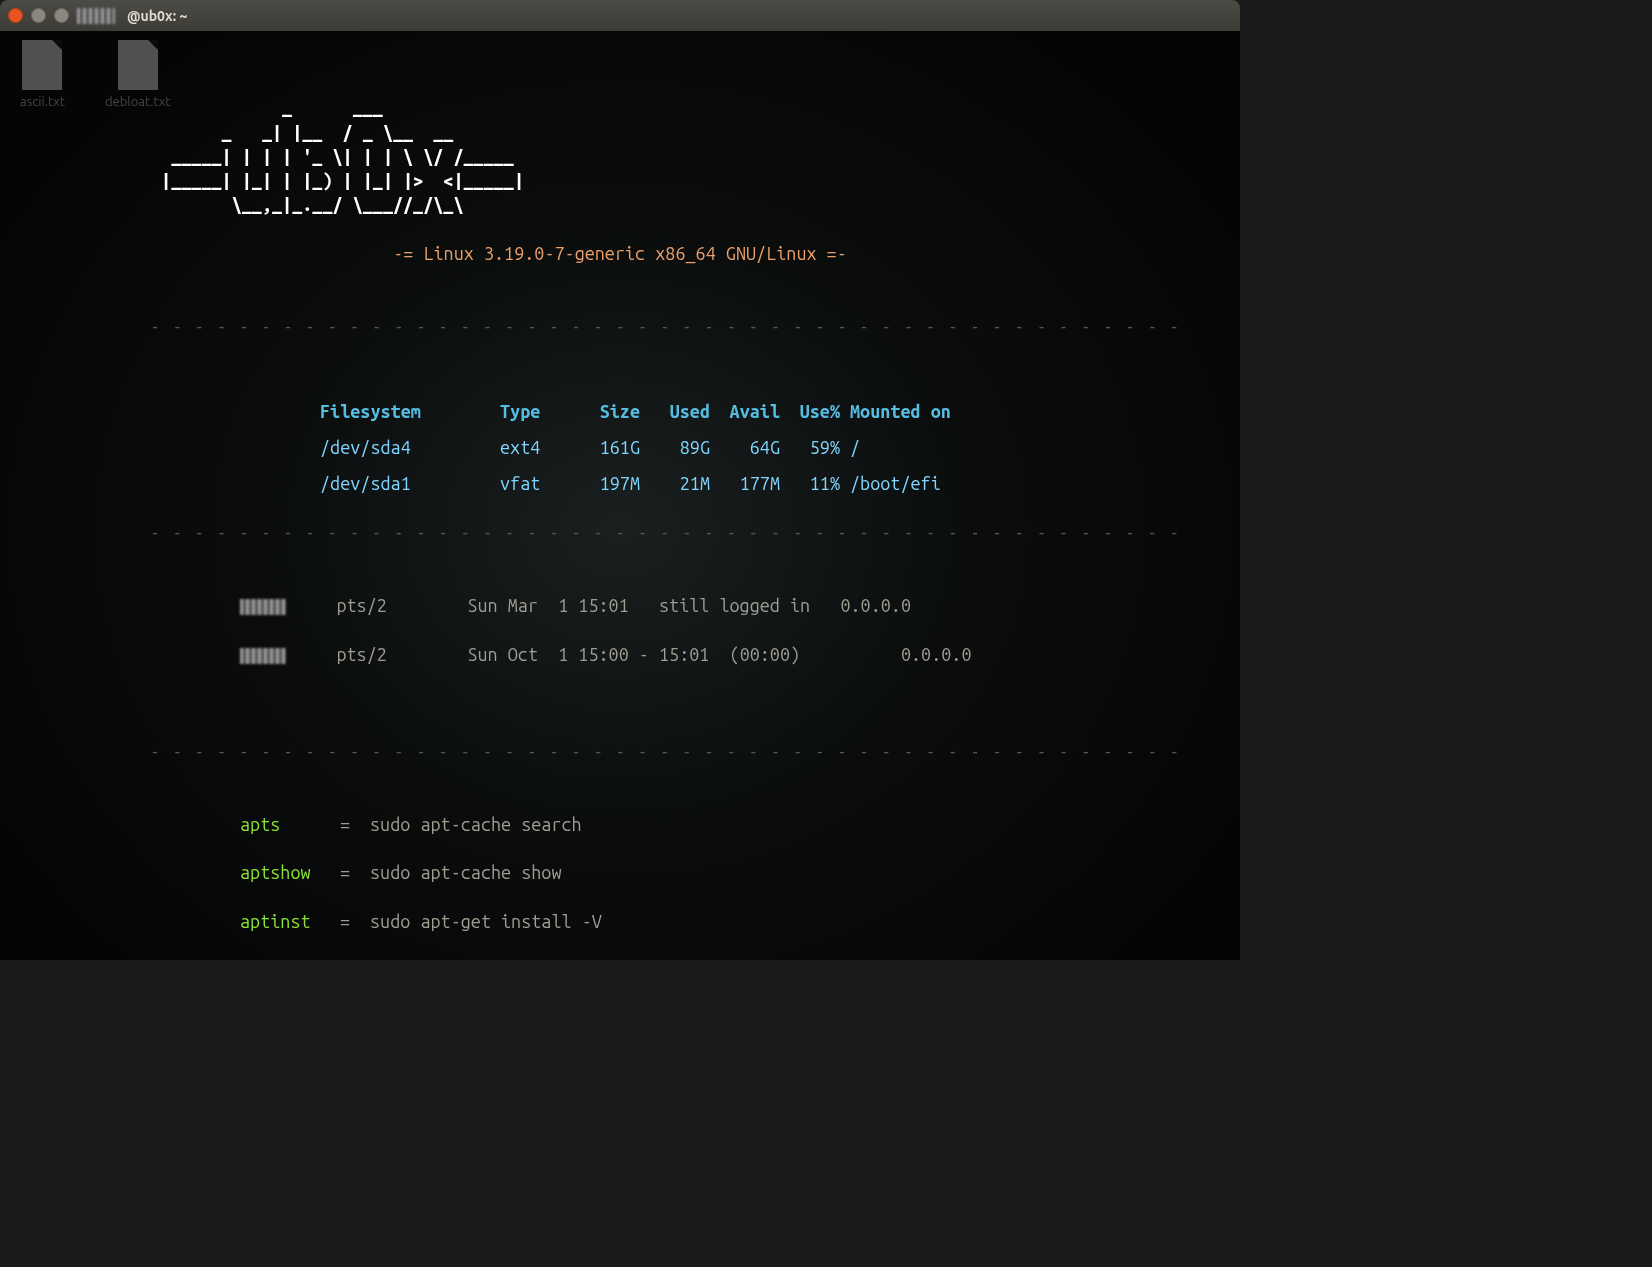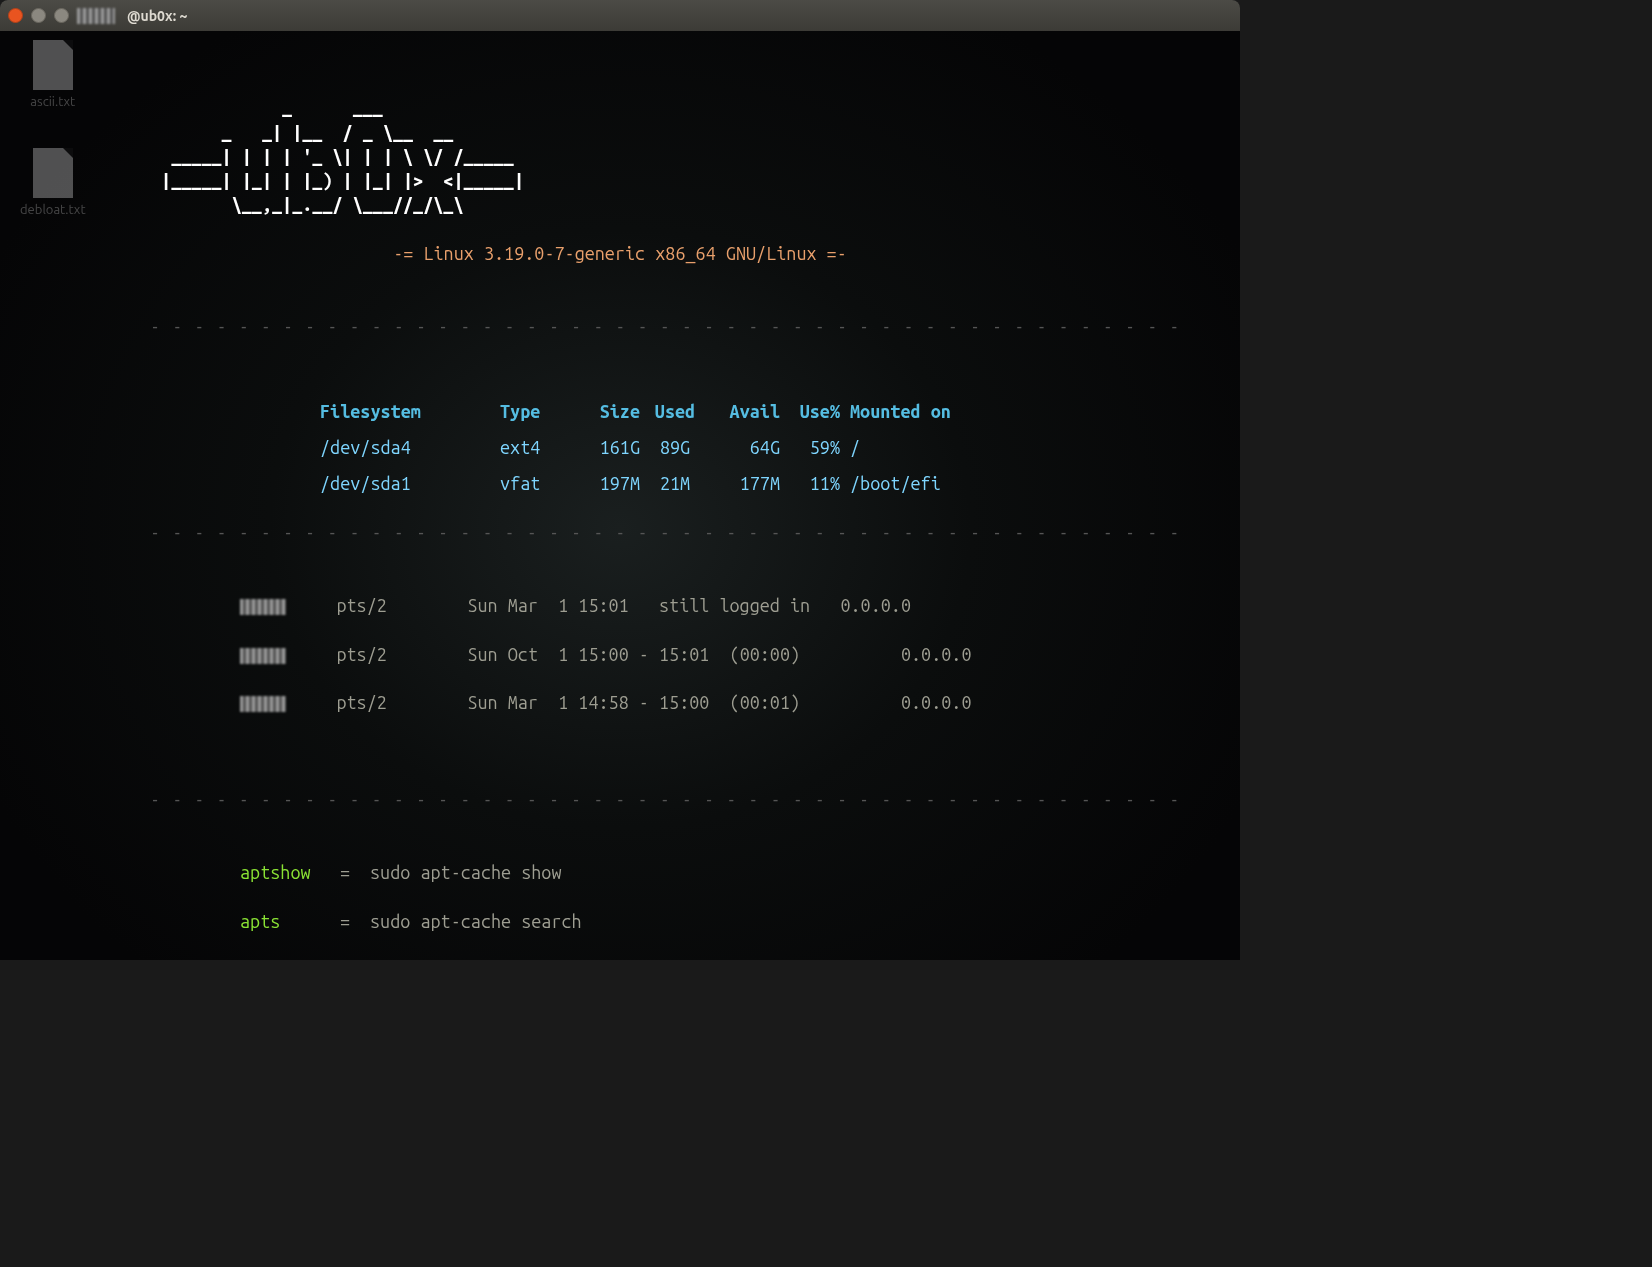--- a/index.html
+++ b/index.html
@@ -34,21 +34,21 @@
   }
   .win-btn { width: 15px; height: 15px; border-radius: 50%; display:inline-block; }
   .win-close { background: #e95420; border:1px solid #b34119;}
   .win-min { background: #8b8880; border:1px solid #6b6860;}
   .win-max { background: #8b8880; border:1px solid #6b6860;}
   .titlebar .title { margin-left: 4px; }
 
   .desktop-icons {
     position: absolute;
     top: 40px; left: 20px;
-    display: flex; flex-direction: column; gap: 40px;
+    display: flex; flex-direction: row; gap: 40px;
     z-index: 0;
     opacity: 0.35;
   }
   .file-ico { text-align:center; font-family: Ubuntu, sans-serif; font-size:13px; color:#bbb;}
   .file-shape { width:40px; height:50px; background:#ddd; margin:0 auto 4px; position:relative;}
   .file-shape::after{content:"";position:absolute;top:0;right:0;border-style:solid;border-width:0 10px 10px 0;border-color:transparent #1a1a1a transparent transparent;}
 
   .term {
     padding: 40px 20px 10px 20px;
     position: relative;
@@ -67,21 +67,21 @@
   .divider { color:#555; letter-spacing:1px;}
   .censor { display:inline-block; width:46px; height:16px; vertical-align:middle; filter:blur(1px);
     background: repeating-linear-gradient(90deg,#999 0 3px,#555 3px 6px);}
   .censor-sm { width:38px; }
   .time { color:#777; }
 
   .row { display:block; }
   .col-fs { display:inline-block; width:180px;}
   .col-ty { display:inline-block; width:70px;margin-top:12px;}
   .col-sz { display:inline-block; width:70px; text-align:right;}
-  .col-us { display:inline-block; width:70px; text-align:center;}
+  .col-us { display:inline-block; width:70px; text-align:right;}
   .col-av { display:inline-block; width:70px; text-align:right;margin-top:12px;}
   .col-pc { display:inline-block; width:60px; text-align:right;}
   .col-mt { display:inline-block; padding-left:10px;}
 
   .cen { text-align:center; display:block;}
   .indent { padding-left:170px; display:block;}
   .indent2 { padding-left:300px; display:block;}
   .al-name { display:inline-block; width:100px;}
   .al-eq { display:inline-block; width:30px;}
 </style>
@@ -116,27 +116,26 @@
                      \__,_|_.__/ \___//_/\_\</span></span>
 <span class="cen orange">-= Linux 3.19.0-7-generic x86_64 GNU/Linux =-</span>
 
 <span class="divider indent" style="padding-left:130px">- - - - - - - - - - - - - - - - - - - - - - - - - - - - - - - - - - - - - - - - - - - - - - -</span>
 
 <span class="indent2"><span class="row cyan-head"><span class="col-fs">Filesystem</span><span class="col-ty">Type</span><span class="col-sz">Size</span><span class="col-us">Used</span><span class="col-av">Avail</span><span class="col-pc">Use%</span><span class="col-mt">Mounted on</span></span><span class="row cyan"><span class="col-fs">/dev/sda4</span><span class="col-ty">ext4</span><span class="col-sz">161G</span><span class="col-us">89G</span><span class="col-av">64G</span><span class="col-pc">59%</span><span class="col-mt">/</span></span><span class="row cyan"><span class="col-fs">/dev/sda1</span><span class="col-ty">vfat</span><span class="col-sz">197M</span><span class="col-us">21M</span><span class="col-av">177M</span><span class="col-pc">11%</span><span class="col-mt">/boot/efi</span></span></span>
 <span class="divider indent" style="padding-left:130px">- - - - - - - - - - - - - - - - - - - - - - - - - - - - - - - - - - - - - - - - - - - - - - -</span>
 
 <span class="indent grey" style="padding-left:220px"><span class="censor"></span>     <span>pts/2</span>        <span>Sun Mar  1 15:01</span>   <span>still logged in</span>   <span>0.0.0.0</span></span>
 <span class="indent grey" style="padding-left:220px"><span class="censor"></span>     <span>pts/2</span>        <span>Sun Oct  1 15:00 - 15:01</span>  <span>(00:00)</span>          <span>0.0.0.0</span></span>
-<span class="indent grey" style="padding-left:220px"><span class="censor"></span>     <span>pts/2</span>        <span>Sun Mar  1 14:58 - 15:00</span>  <span>(00:01)</span>          <span>0.0.0.0</span></span>
 
 
 <span class="divider indent" style="padding-left:130px">- - - - - - - - - - - - - - - - - - - - - - - - - - - - - - - - - - - - - - - - - - - - - - -</span>
 
+<span class="indent" style="padding-left:220px"><span class="green al-name">apts</span><span class="grey al-eq">=</span><span class="grey">sudo apt-cache search</span></span>
 <span class="indent" style="padding-left:220px"><span class="green al-name">aptshow</span><span class="grey al-eq">=</span><span class="grey">sudo apt-cache show</span></span>
-<span class="indent" style="padding-left:220px"><span class="green al-name">apts</span><span class="grey al-eq">=</span><span class="grey">sudo apt-cache search</span></span>
 <span class="indent" style="padding-left:220px"><span class="green al-name">aptinst</span><span class="grey al-eq">=</span><span class="grey">sudo apt-get install -V</span></span>
 <span class="indent" style="padding-left:220px"><span class="green al-name">aptupd</span><span class="grey al-eq">=</span><span class="grey">sudo apt-get update</span></span>
 <span class="indent" style="padding-left:220px"><span class="green al-name">aptupg</span><span class="grey al-eq">=</span><span class="grey">sudo apt-get dist-upgrade -V &amp;&amp; sudo apt-get autoremove</span></span>
 <span class="indent" style="padding-left:220px"><span class="green al-name">aptupgd</span><span class="grey al-eq">=</span><span class="grey">sudo apt-get update &amp;&amp; sudo apt-get dist-upgrade -V &amp;&amp;
               sudo apt-get autoremove</span></span>
 <span class="indent" style="padding-left:220px"><span class="green al-name">chkup</span><span class="grey al-eq">=</span><span class="grey">/usr/lib/update-notifier/apt-check -p --human-readable</span></span>
 
 <span class="time">15:01:14</span>
 
   </div>

